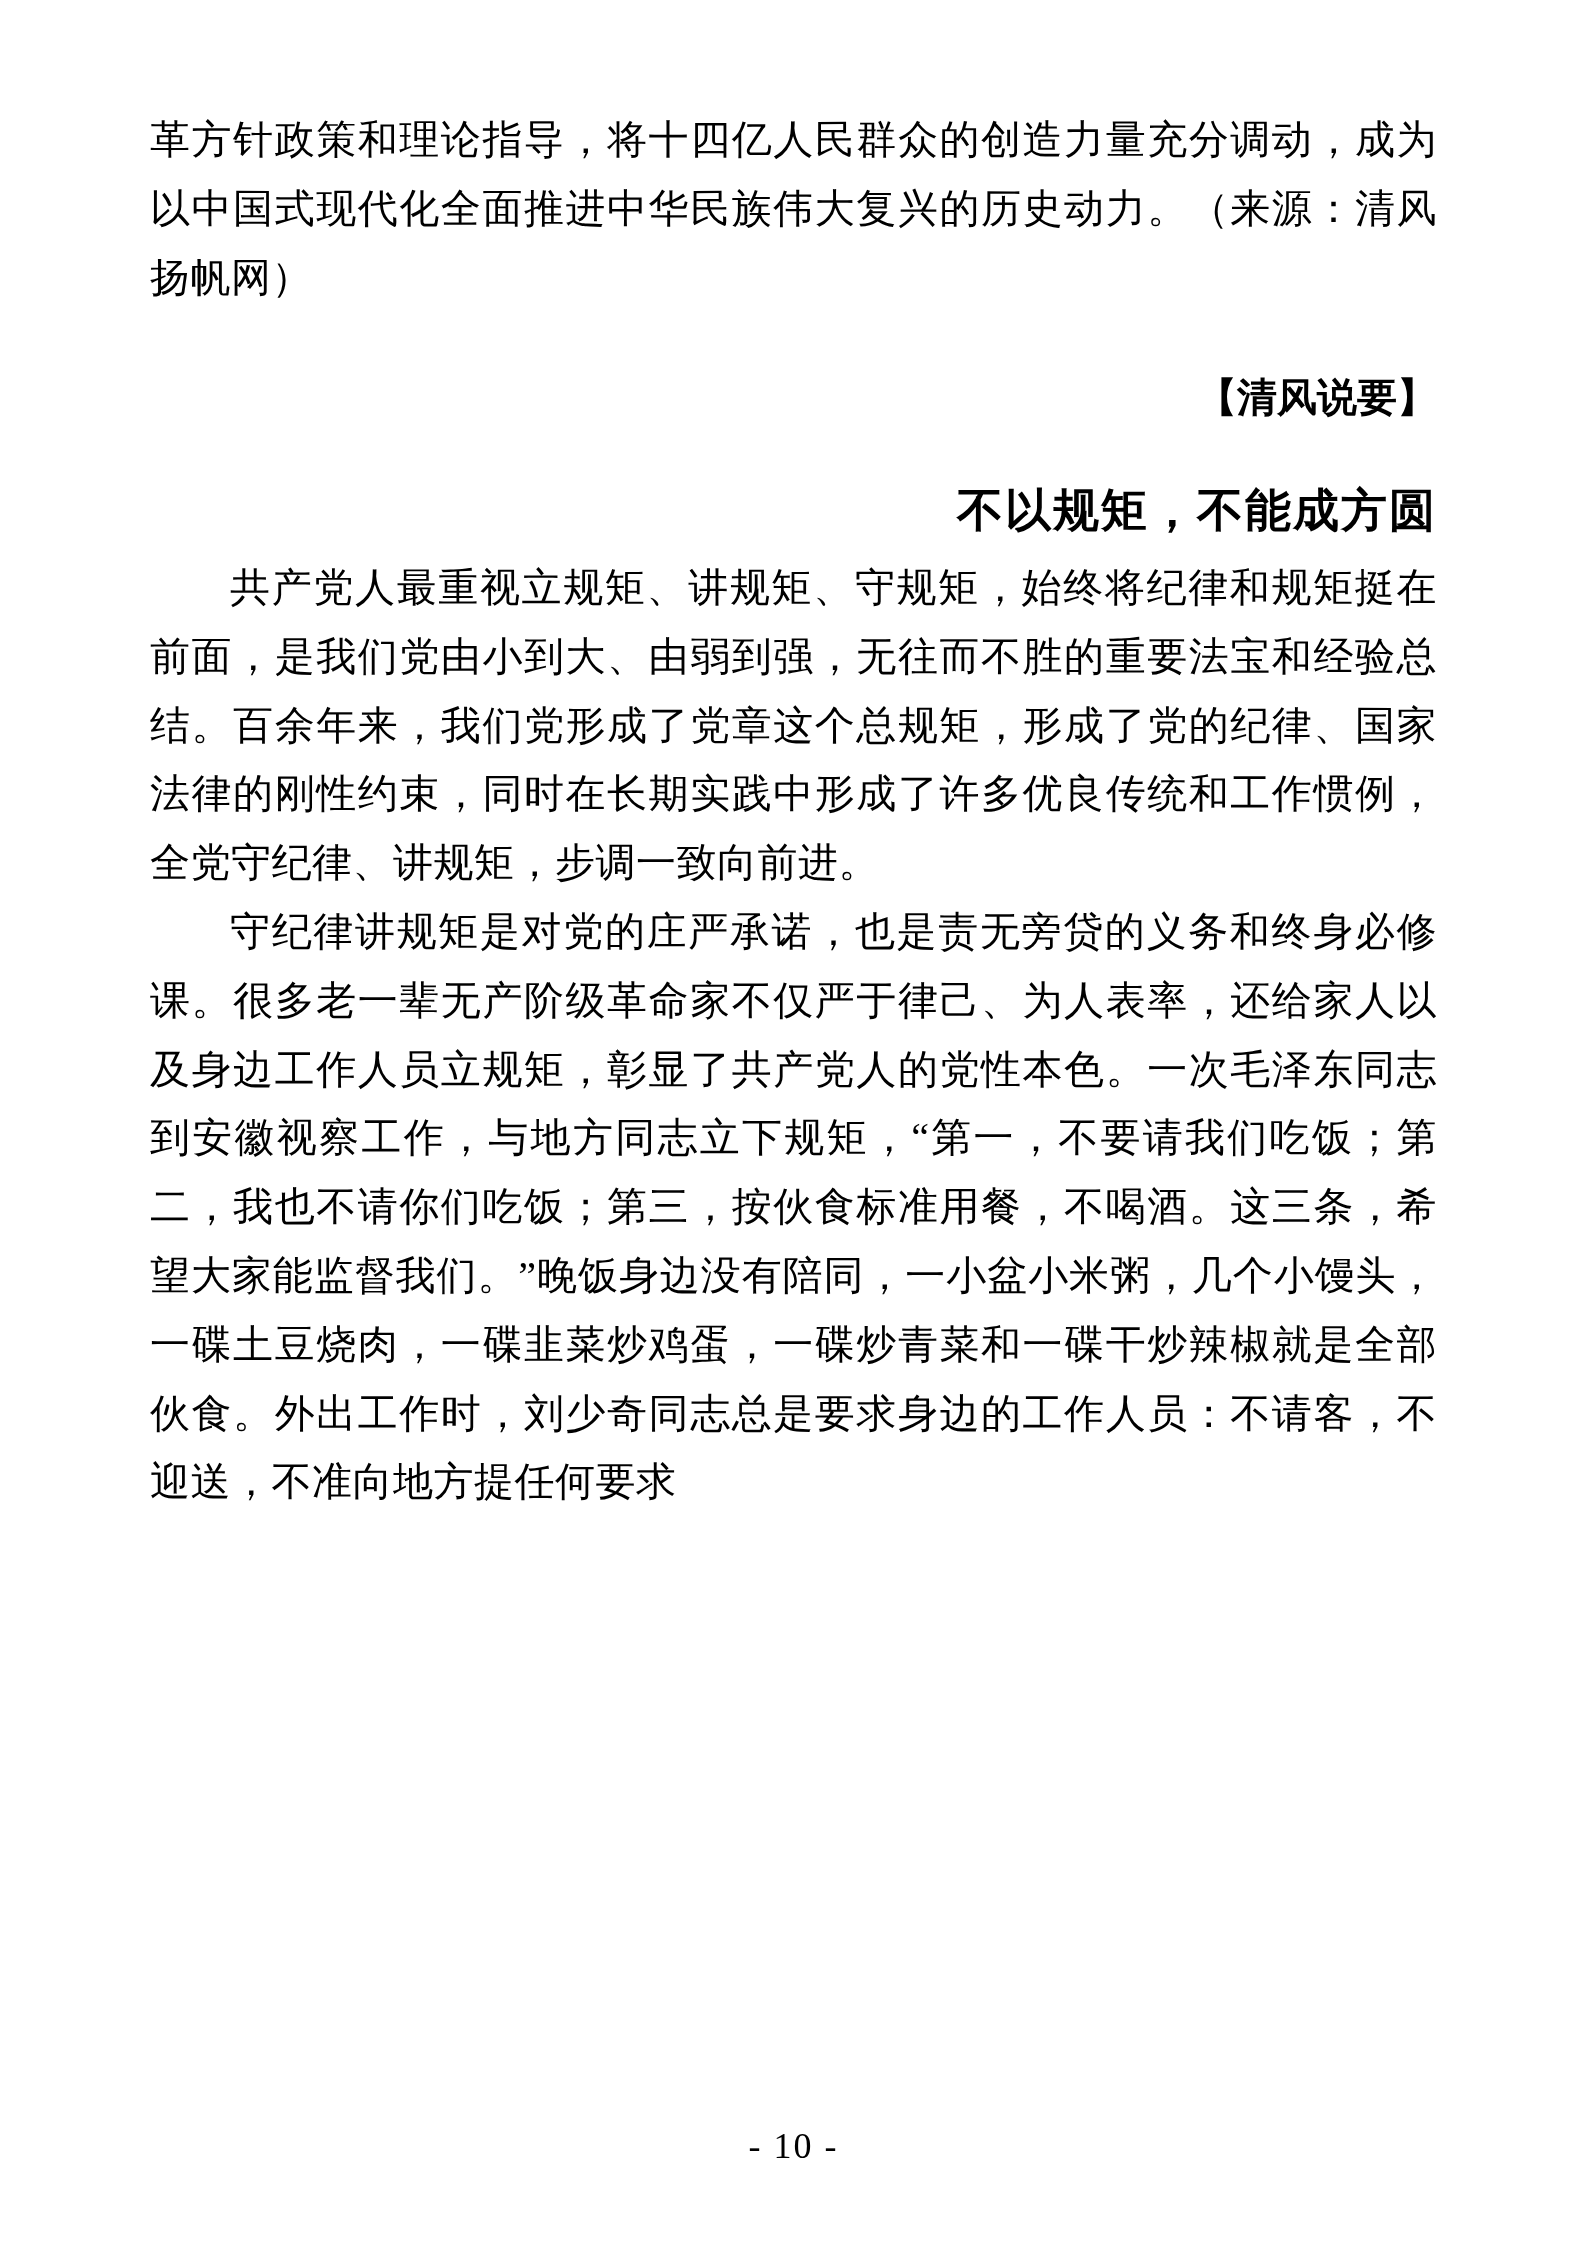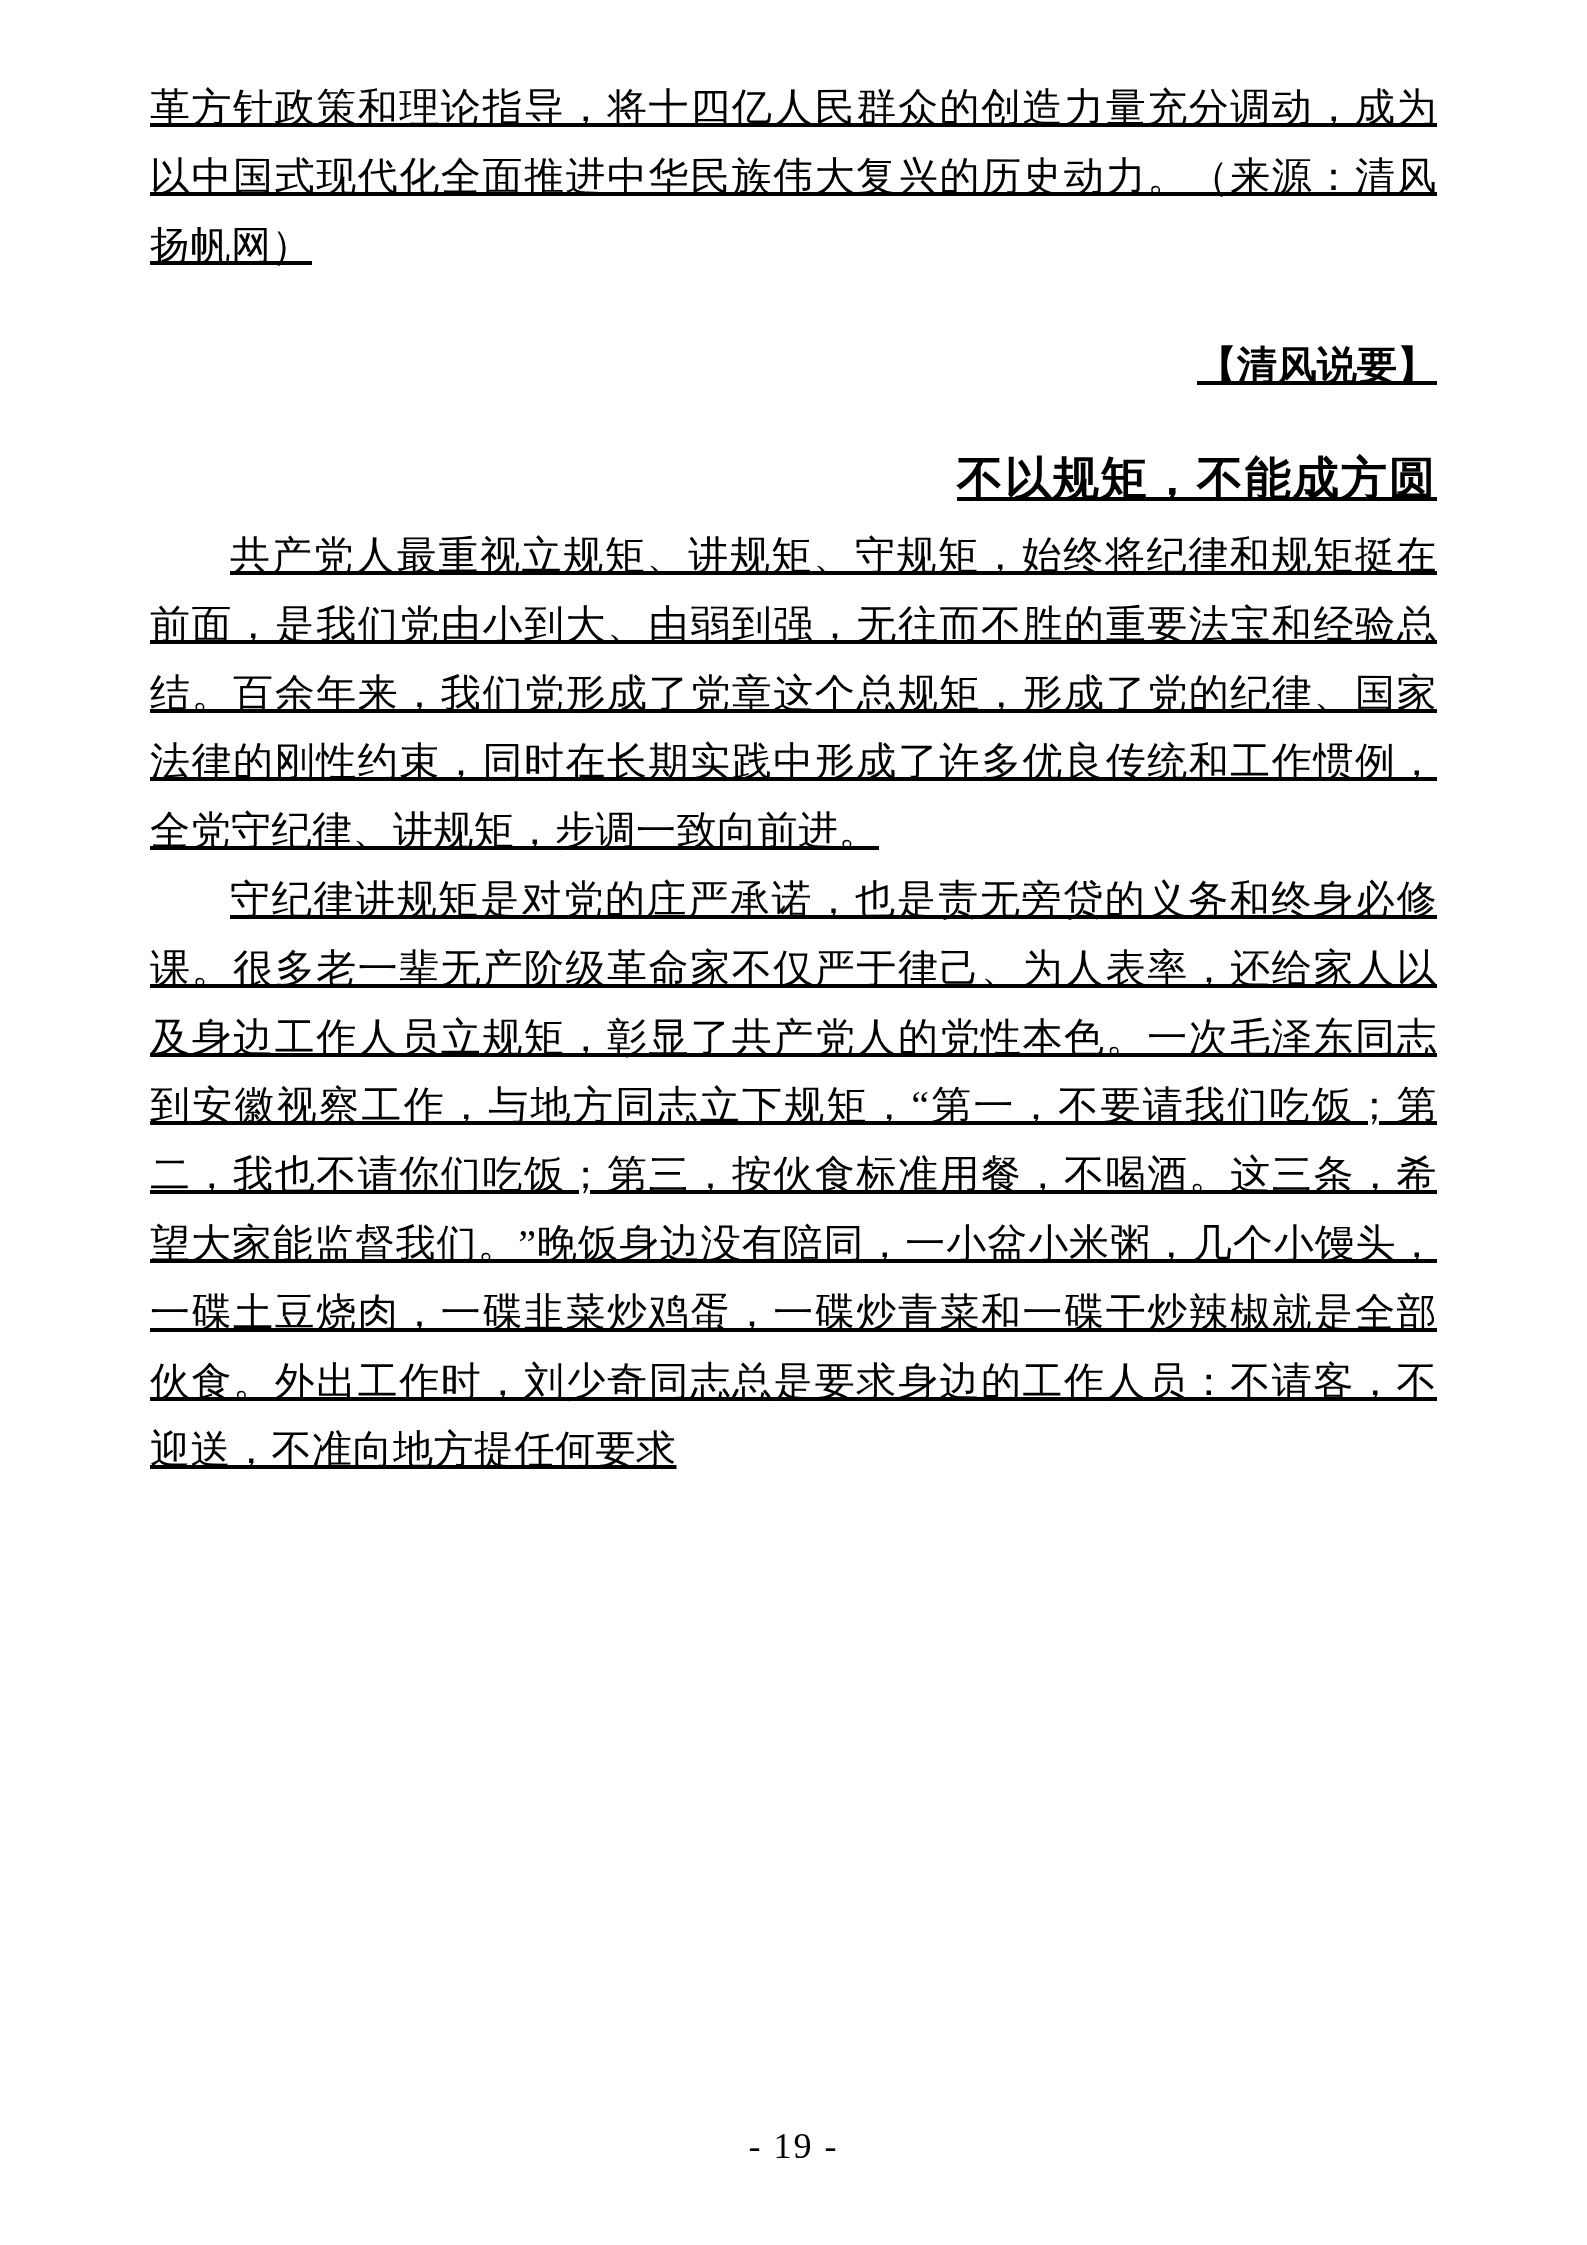--- a/index.html
+++ b/index.html
@@ -15,22 +15,21 @@
     position: relative;
     overflow: hidden;
   }
   .page {
     position: absolute;
     left: 0;
     top: 0;
     width: 1587px;
     height: 2245px;
     box-sizing: border-box;
-    padding: 74px 150px 0 150px;
-    text-decoration: underline;
+    padding: 106px 150px 0 150px;
   }
   .body-text {
     font-size: 40px;
     line-height: 1.72;
     text-align: justify;
     text-justify: inter-ideograph;
     letter-spacing: 0.5px;
   }
   .para {
     margin: 0 0 0 0;
@@ -78,13 +77,13 @@
 
   <div class="article-title">不以规矩，不能成方圆</div>
 
 
   <div class="body-text para para-indent">共产党人最重视立规矩、讲规矩、守规矩，始终将纪律和规矩挺在前面，是我们党由小到大、由弱到强，无往而不胜的重要法宝和经验总结。百余年来，我们党形成了党章这个总规矩，形成了党的纪律、国家法律的刚性约束，同时在长期实践中形成了许多优良传统和工作惯例，全党守纪律、讲规矩，步调一致向前进。</div>
 
   <div class="body-text para para-indent">守纪律讲规矩是对党的庄严承诺，也是责无旁贷的义务和终身必修课。很多老一辈无产阶级革命家不仅严于律己、为人表率，还给家人以及身边工作人员立规矩，彰显了共产党人的党性本色。一次毛泽东同志到安徽视察工作，与地方同志立下规矩，“第一，不要请我们吃饭；第二，我也不请你们吃饭；第三，按伙食标准用餐，不喝酒。这三条，希望大家能监督我们。”晚饭身边没有陪同，一小盆小米粥，几个小馒头，一碟土豆烧肉，一碟韭菜炒鸡蛋，一碟炒青菜和一碟干炒辣椒就是全部伙食。外出工作时，刘少奇同志总是要求身边的工作人员：不请客，不迎送，不准向地方提任何要求</div>
 
 </div>
 
-<div class="page-number">- 19 -</div>
+<div class="page-number">- 10 -</div>
 
 </body></html>

